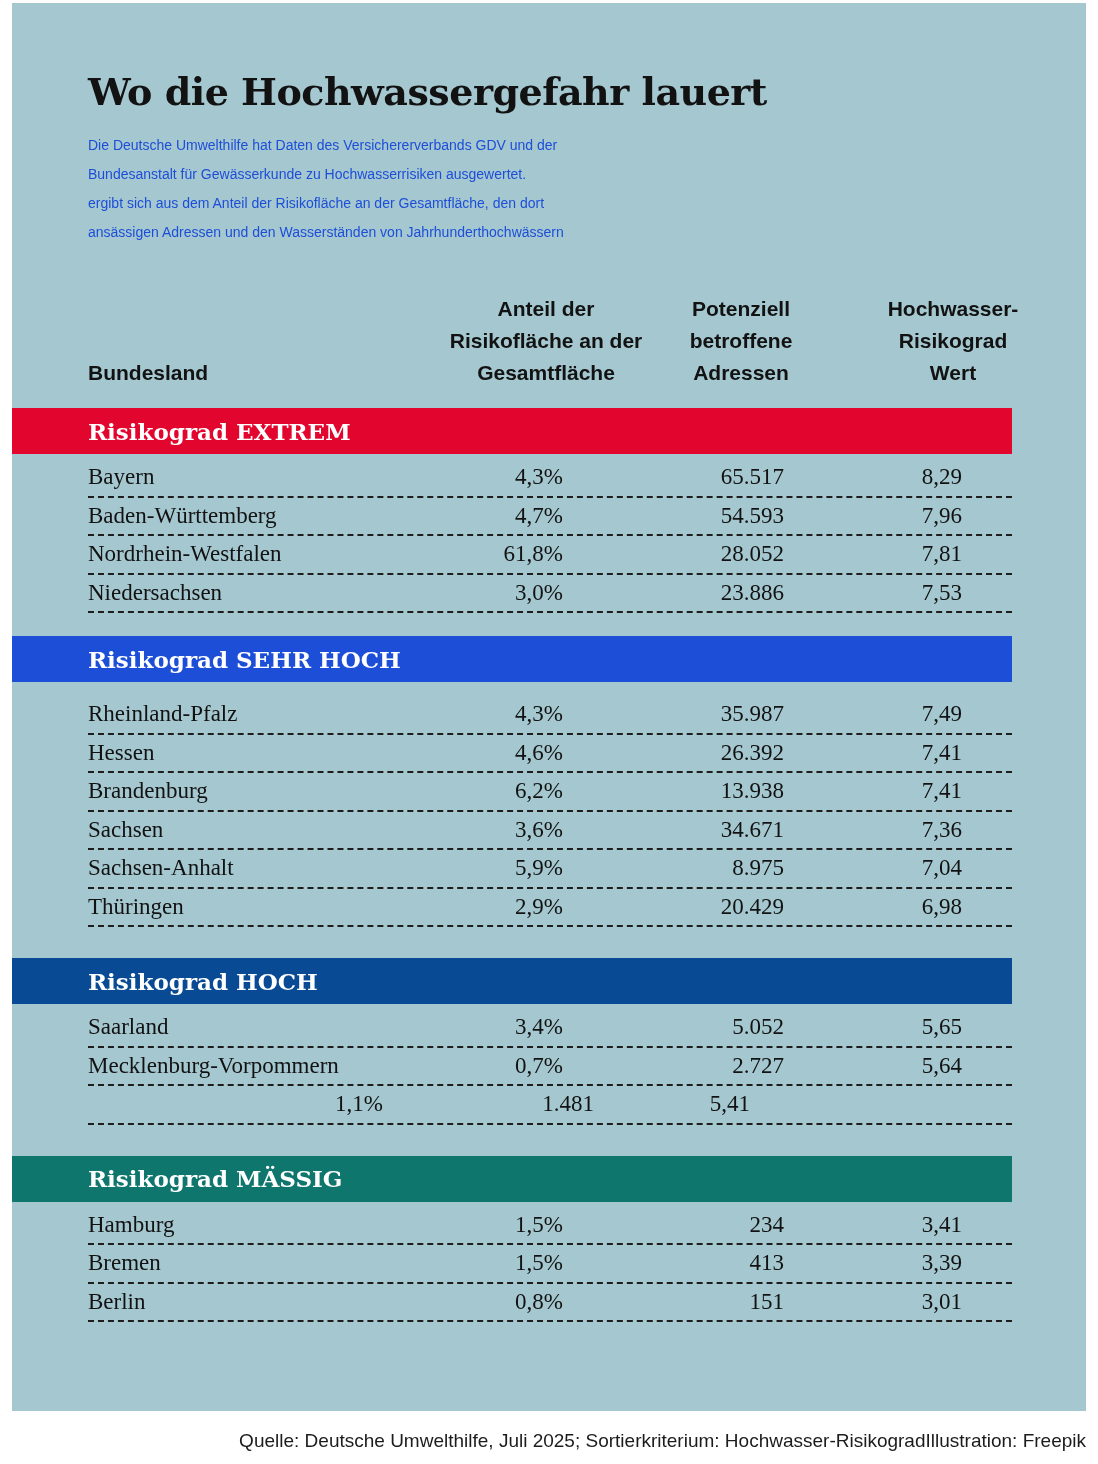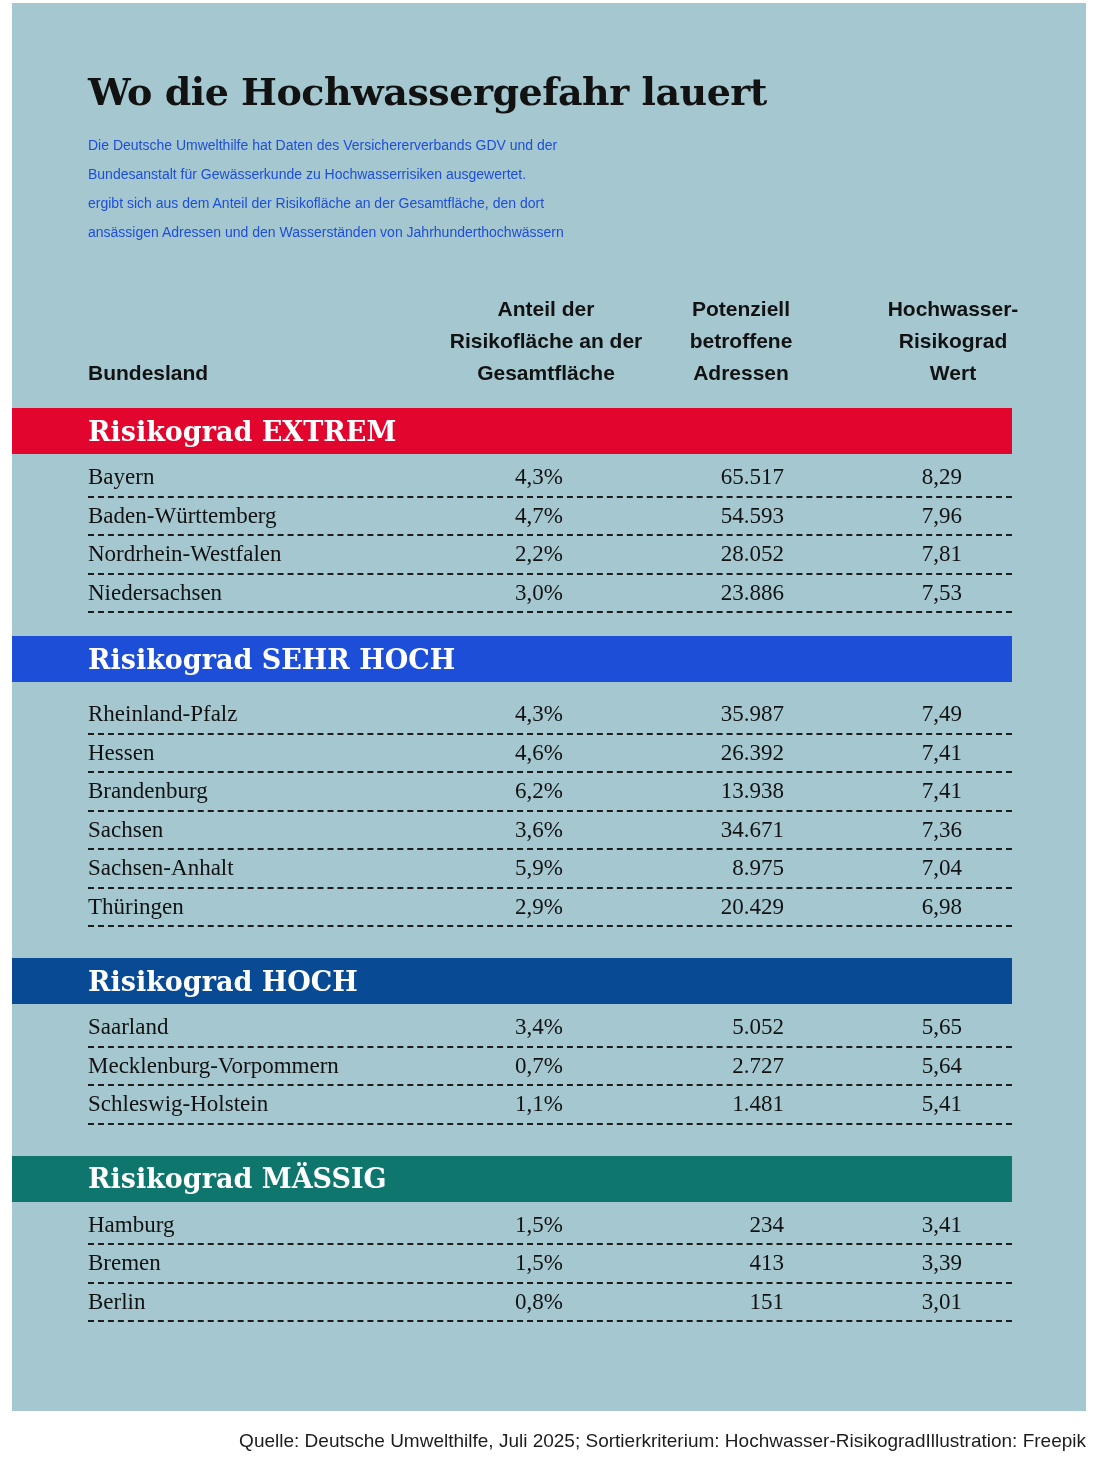--- a/index.html
+++ b/index.html
@@ -26,21 +26,21 @@
   .colheads .h-adressen { left:729px; }
   .colheads .h-wert     { left:930px;margin-left:11px; }
   .colheads .hl { display:block; }
 
   .band {
     width:1000px; height:46px; box-sizing:border-box;
     display:flex; align-items:center; padding-left:76px;
   }
   .band-label {
     font-family:"DejaVu Serif", serif; font-weight:700;
-    font-size:27px; color:#ffffff;
+    font-size:23px; color:#ffffff;
   }
   .band-extrem    { margin-top:18px; background:#e2052d; }
   .band-sehrhoch  { margin-top:23px; background:#1d4ed8; }
   .band-hoch      { margin-top:31px; background:#084b94; }
   .band-maessig   { margin-top:31px; background:#0f766e; }
 
   .rows { width:924px; margin-left:76px; padding-top:5px;font-family:Liberation Serif, serif; }
   .rows.first-gap-lg { padding-top:14px; }
   .row {
     display:grid; grid-template-columns:342px 180px 190px 212px;
@@ -105,21 +105,21 @@
         <div class="cell num c4">8,29</div>
       </div>
       <div class="row">
         <div class="cell">Baden-Württemberg</div>
         <div class="cell num c2">4,7%</div>
         <div class="cell num c3">54.593</div>
         <div class="cell num c4">7,96</div>
       </div>
       <div class="row">
         <div class="cell">Nordrhein-Westfalen</div>
-        <div class="cell num c2">2,2%</div>
+        <div class="cell num c2">61,8%</div>
         <div class="cell num c3">28.052</div>
         <div class="cell num c4">7,81</div>
       </div>
       <div class="row">
         <div class="cell">Niedersachsen</div>
         <div class="cell num c2">3,0%</div>
         <div class="cell num c3">23.886</div>
         <div class="cell num c4">7,53</div>
       </div>
     </div>
@@ -176,21 +176,20 @@
         <div class="cell num c3">5.052</div>
         <div class="cell num c4">5,65</div>
       </div>
       <div class="row">
         <div class="cell">Mecklenburg-Vorpommern</div>
         <div class="cell num c2">0,7%</div>
         <div class="cell num c3">2.727</div>
         <div class="cell num c4">5,64</div>
       </div>
       <div class="row">
-        <div class="cell">Schleswig-Holstein</div>
         <div class="cell num c2">1,1%</div>
         <div class="cell num c3">1.481</div>
         <div class="cell num c4">5,41</div>
       </div>
     </div>
 
     <div class="band band-maessig">
       <span class="band-label">Risikograd MÄSSIG</span>
     </div>
     <div class="rows">

